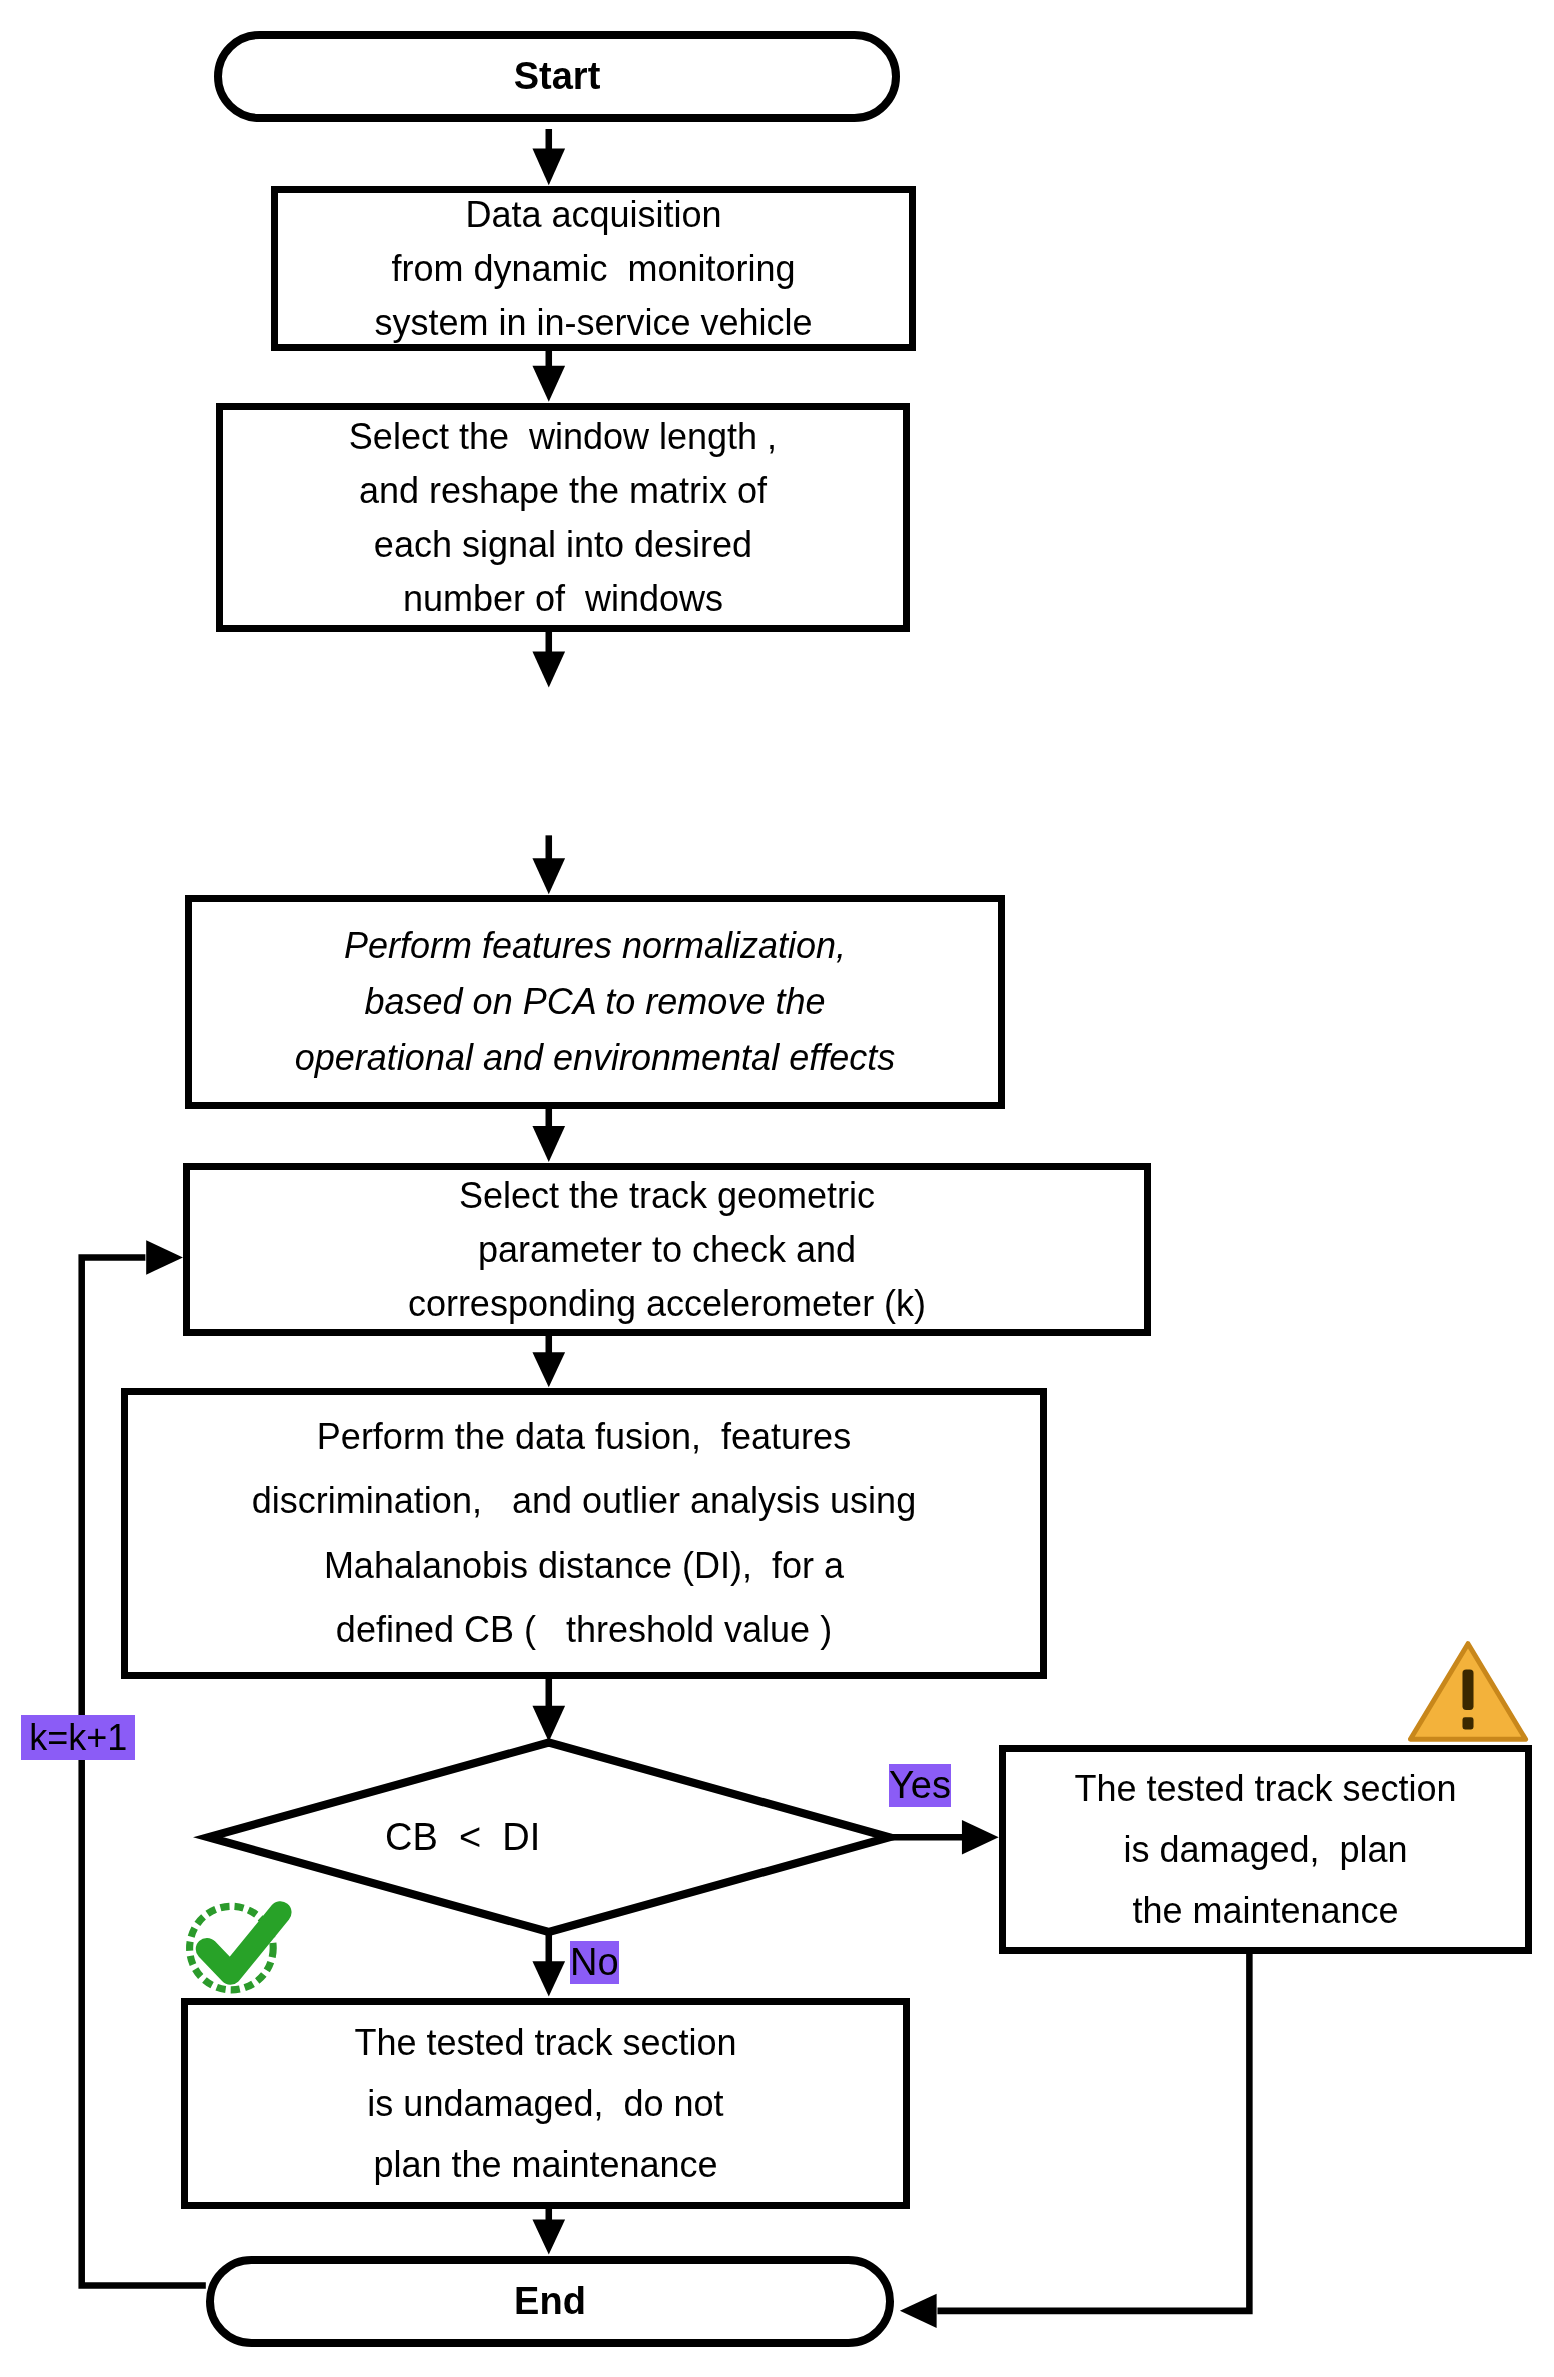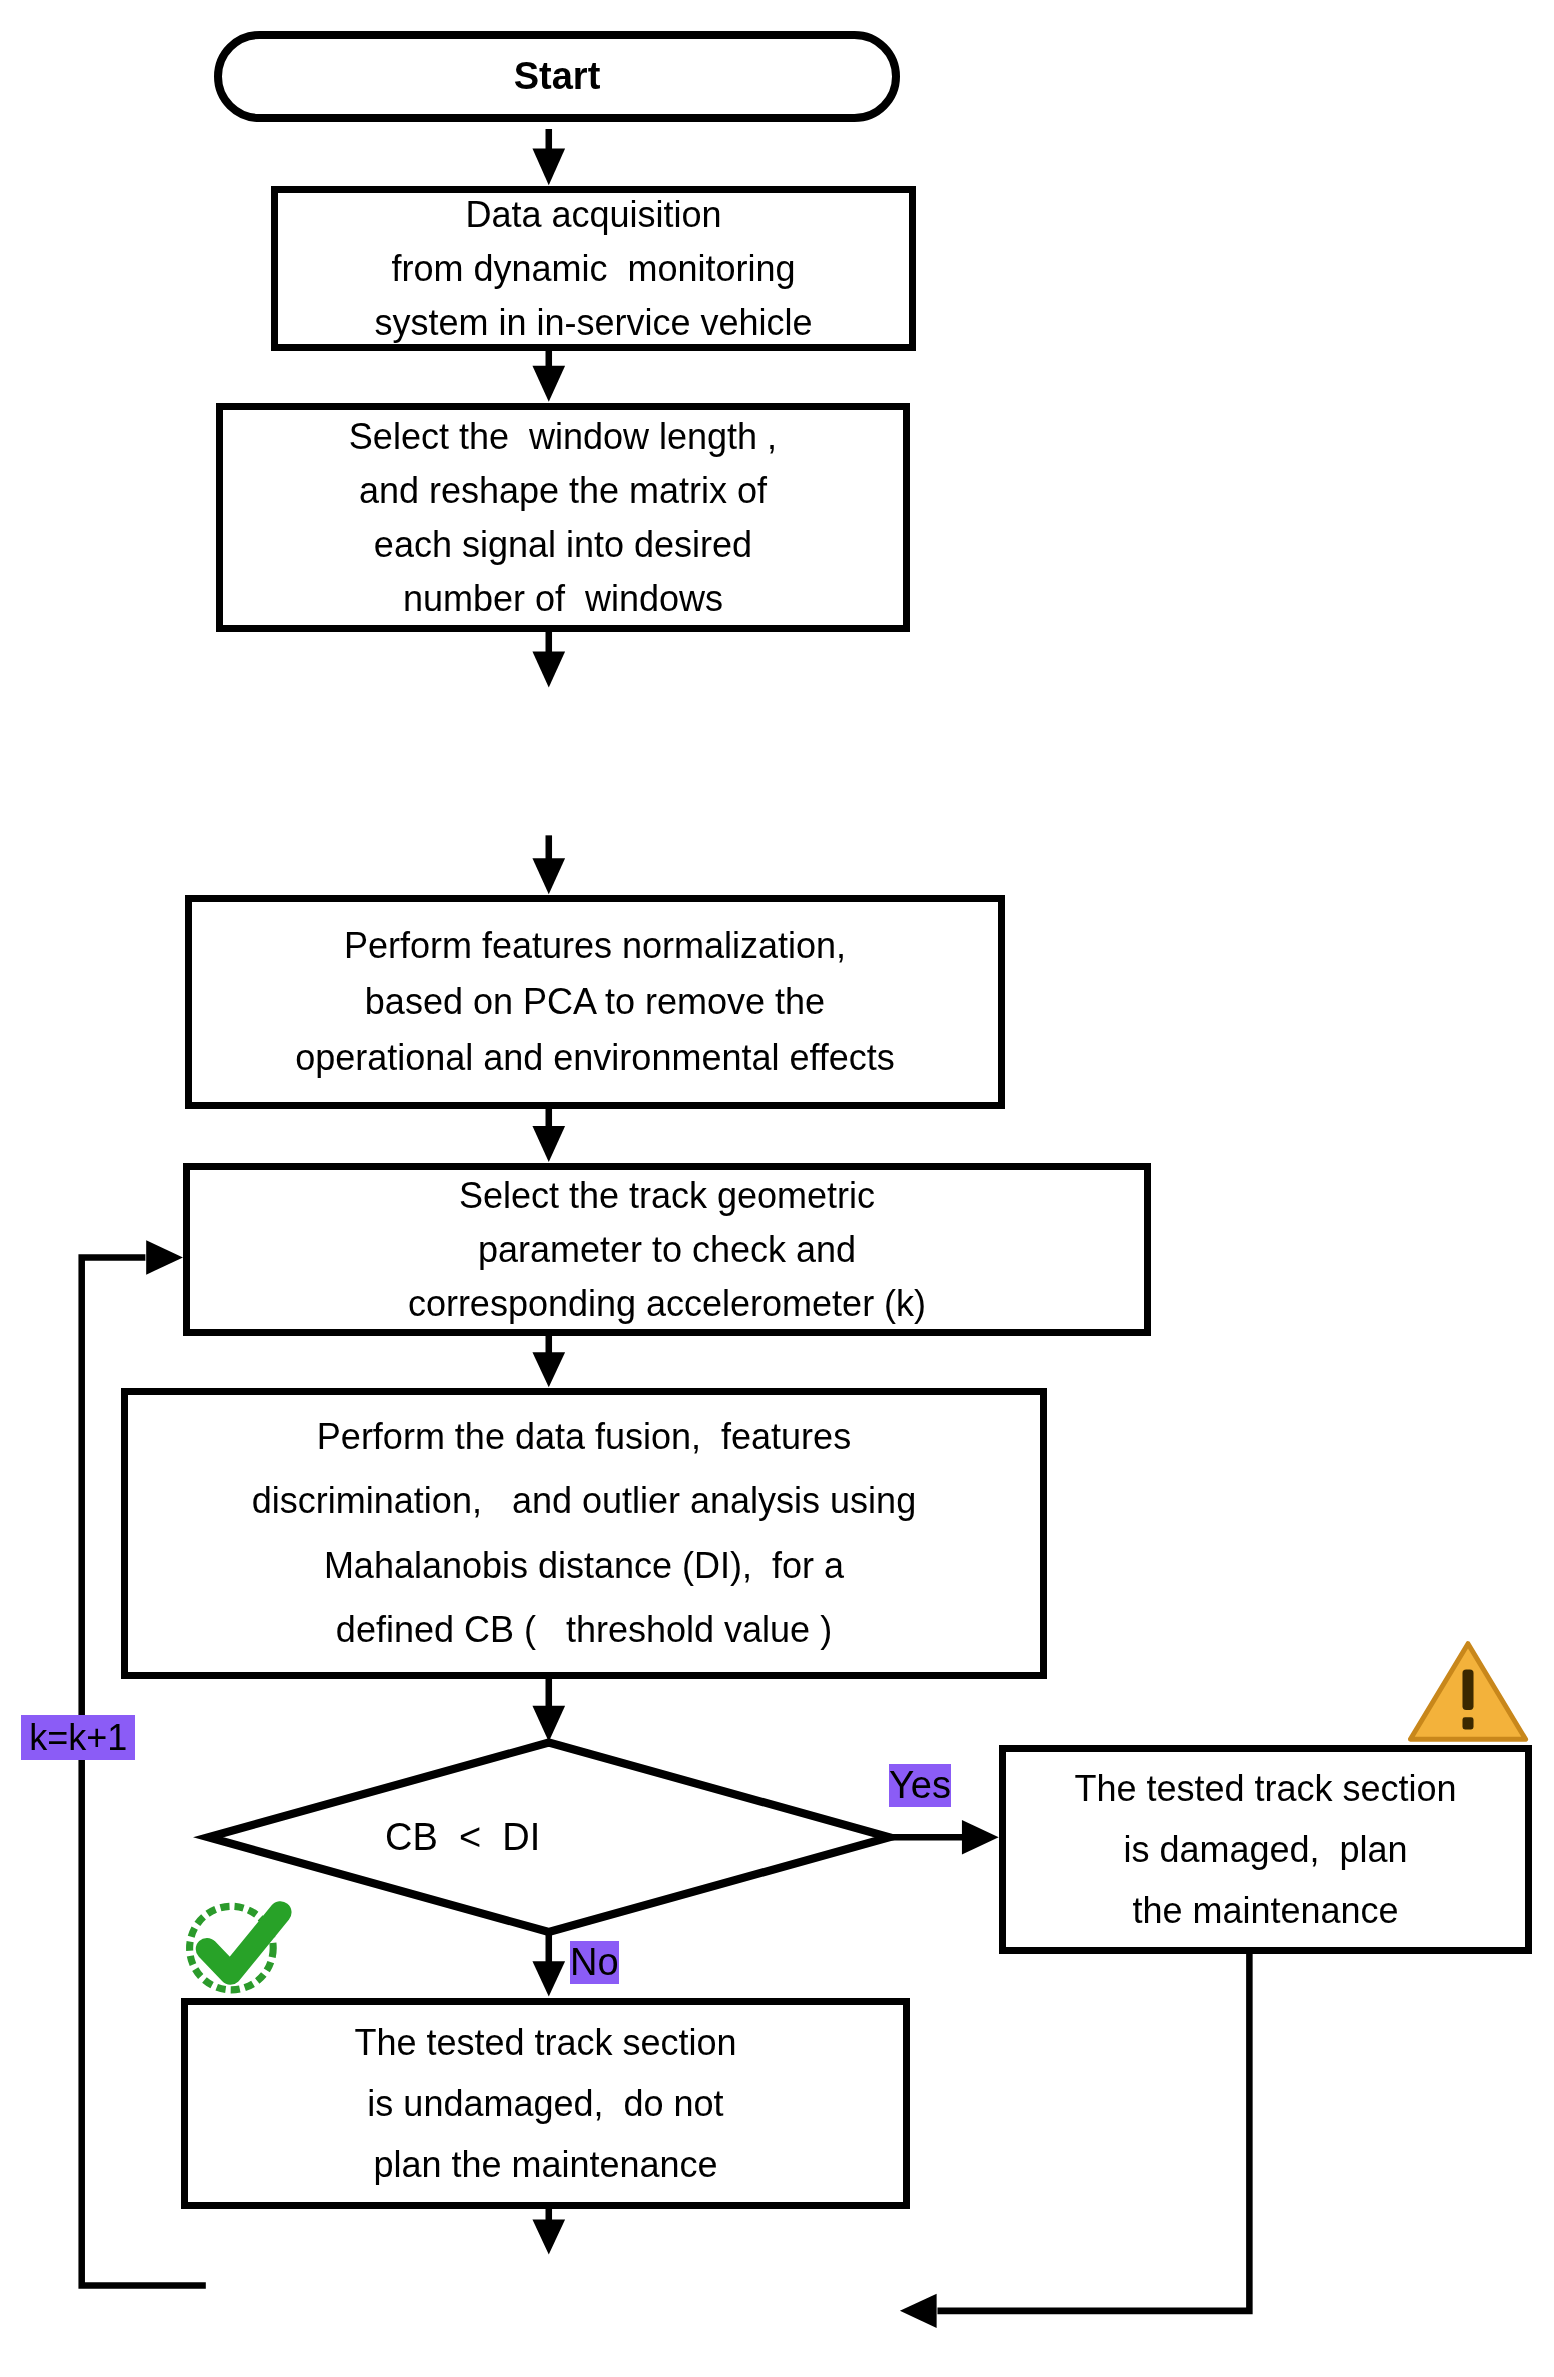--- a/index.html
+++ b/index.html
@@ -105,21 +105,21 @@
   </div>
 
   <div class="node" style="left:216px;top:403px;width:694px;height:229px;">
     <span class="txt">Select the  window length ,
 and reshape the matrix of
 each signal into desired
 number of  windows</span>
   </div>
 
 
-  <div class="node lh155" style="left:185px;top:895px;width:820px;height:214px;">
+  <div class="node lh155" style="left:185px;top:895px;width:820px;height:214px;font-style:italic;">
     <span class="txt">Perform features normalization,
 based on PCA to remove the
 operational and environmental effects</span>
   </div>
 
   <div class="node" style="left:183px;top:1163px;width:968px;height:173px;">
     <span class="txt">Select the track geometric
 parameter to check and
 corresponding accelerometer (k)</span>
   </div>
@@ -155,15 +155,18 @@
     <span class="txt">The tested track section
 is undamaged,  do not
 plan the maintenance</span>
   </div>
 
   <svg class="icon" style="left:180px;top:1890px;" width="113" height="106" viewBox="0 0 110 104">
     <circle cx="50" cy="57" r="41" fill="#ffffff" stroke="#2B9A2B" stroke-width="7" stroke-dasharray="9 5"></circle>
     <path d="M26 58 L49 82 L98 22" fill="none" stroke="#28A228" stroke-width="22" stroke-linecap="round" stroke-linejoin="round"></path>
   </svg>
 
+  <div class="node capsule" style="left:206px;top:2256px;width:688px;height:91px;">
+    <span class="txt">End</span>
+  </div>
 
 </div>
 
 
 </body></html>

